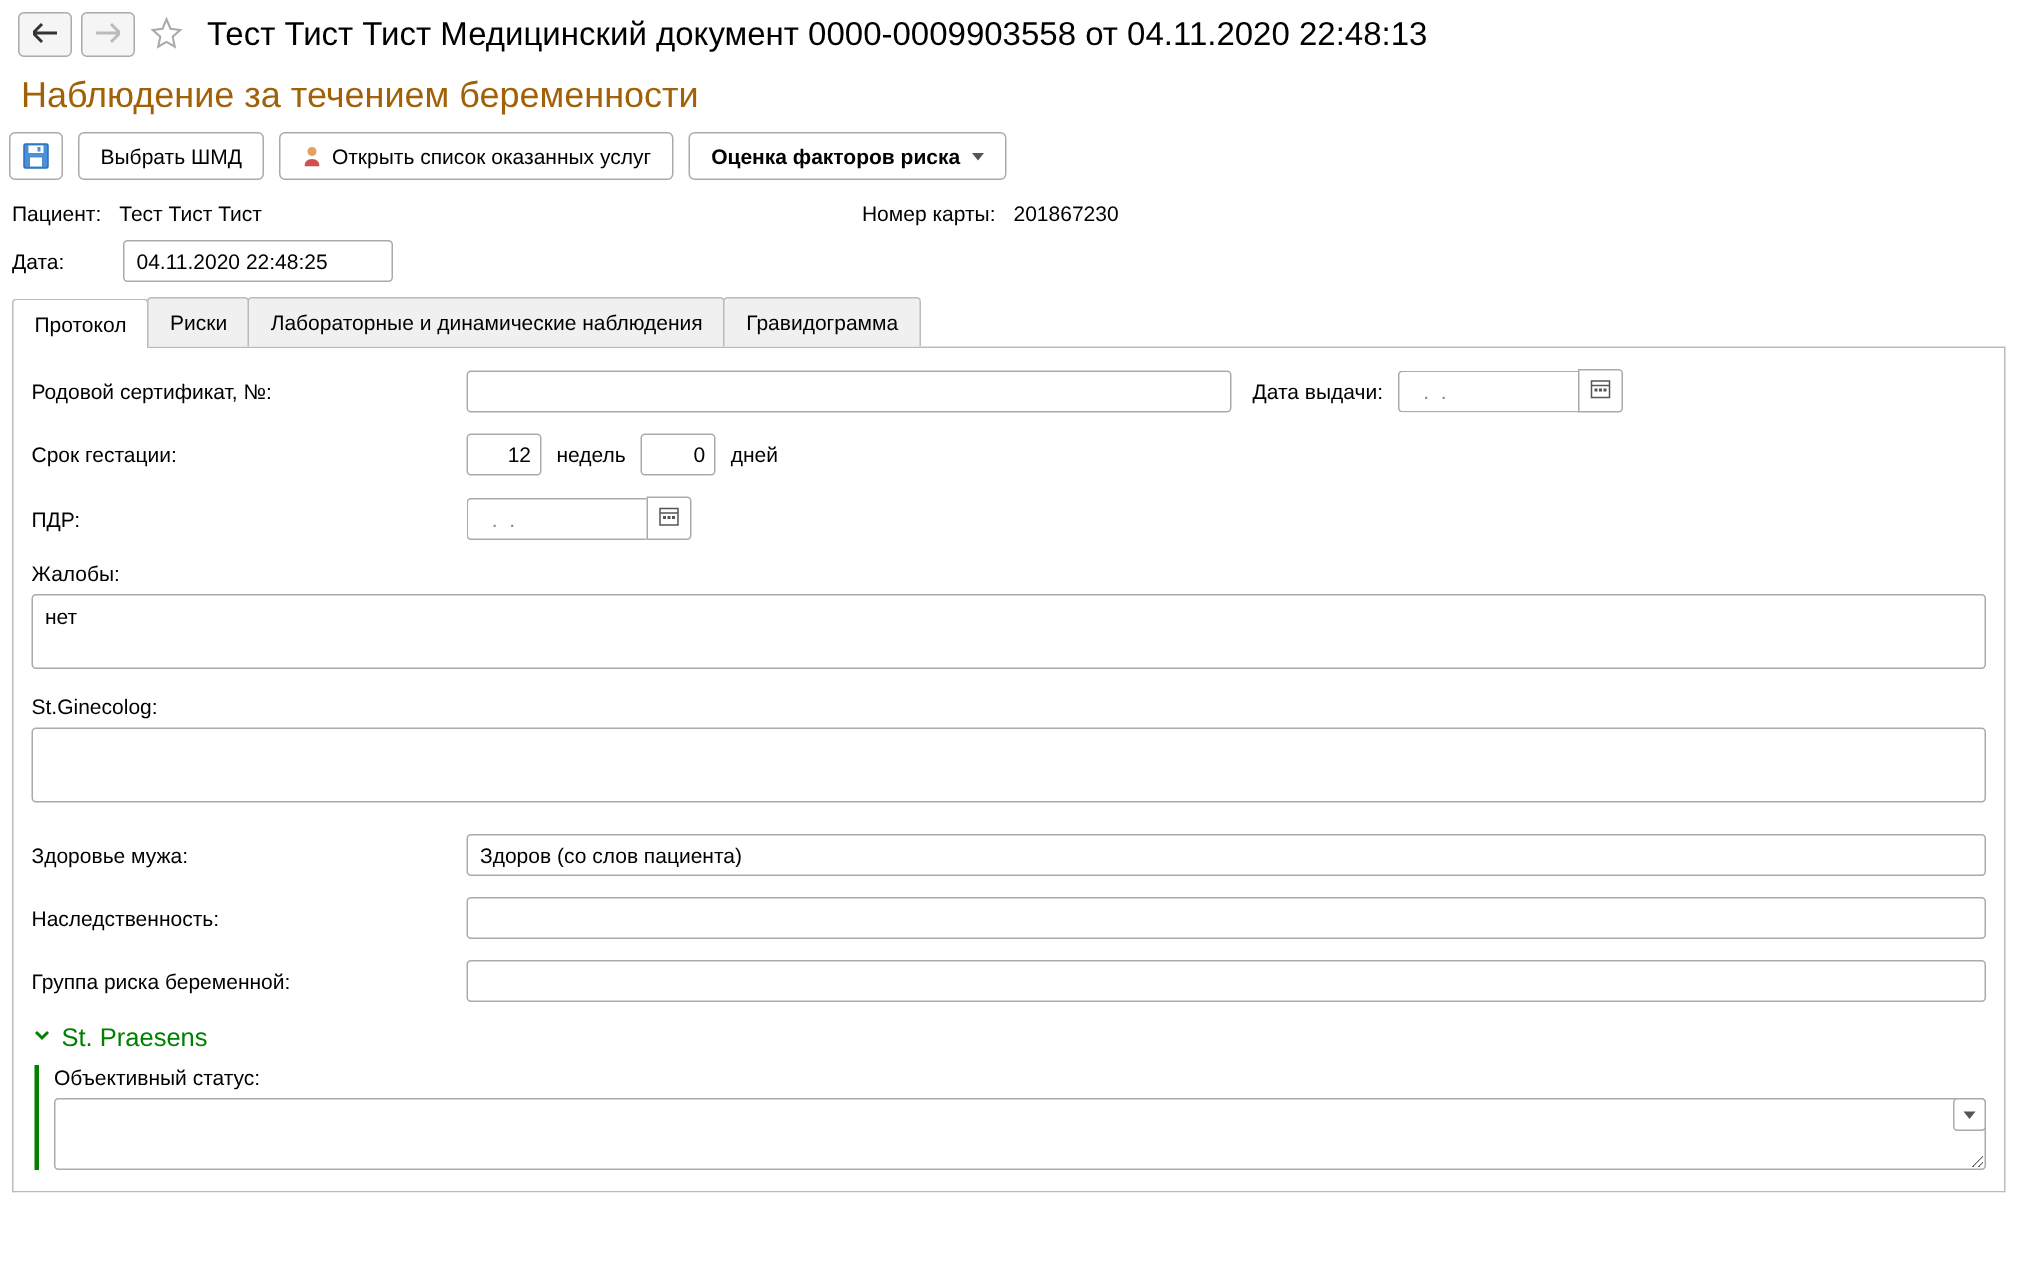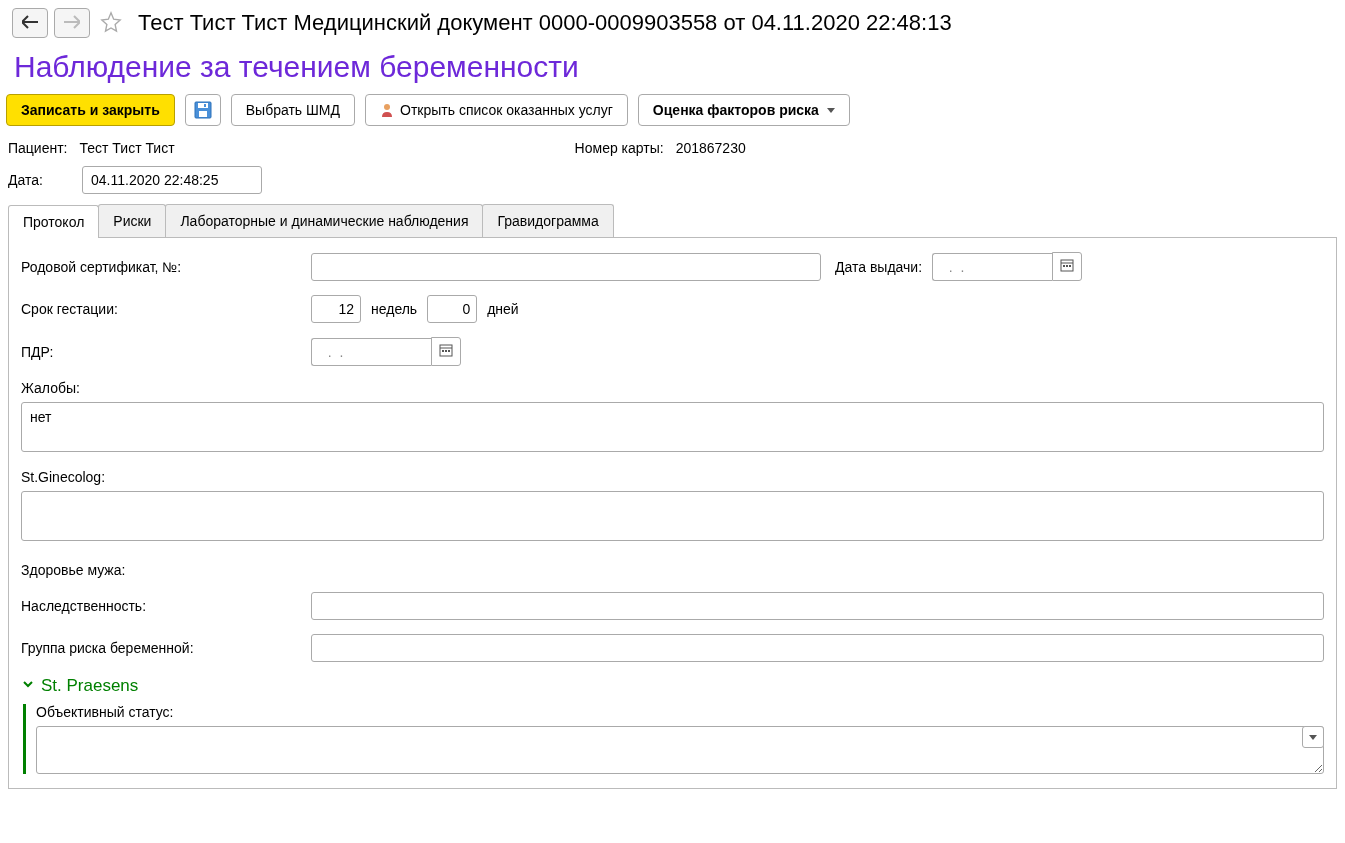--- a/index.html
+++ b/index.html
@@ -1,21 +1,21 @@
 <!DOCTYPE html>
 <html><head>
 <meta charset="utf-8">
 <style>
 * { box-sizing: border-box; margin: 0; padding: 0; }
 body { font-family: Arial, sans-serif; font-size: 14px; background: #fff; color: #000; }
 .header-bar { display: flex; align-items: center; padding: 8px 12px; gap: 6px; }
 .nav-btn { width: 36px; height: 30px; border: 1px solid #aaa; border-radius: 4px; background: #f5f5f5; display: flex; align-items: center; justify-content: center; cursor: pointer; }
 .star-btn { width: 30px; height: 30px; display: flex; align-items: center; justify-content: center; cursor: pointer; }
 .page-title { font-size: 22px; font-weight: normal; margin-left: 6px; }
-.subtitle { font-size: 30px; color: #6d28d9; padding: 4px 14px 10px; }
+.subtitle { font-size: 24px; color: #a16207; padding: 4px 14px 10px; }
 .toolbar { display: flex; gap: 10px; padding: 0 6px 14px; align-items: center; }
 .btn { padding: 7px 14px; border: 1px solid #aaa; border-radius: 4px; background: #fff; font-size: 14px; cursor: pointer; display: flex; align-items: center; gap: 6px; }
 .btn-primary { background: #ffe000; border: 1px solid #b8a000; font-weight: bold; padding: 7px 14px; }
 .btn-highlighted { border: 3px solid #e00000; border-radius: 4px; }
 .btn-icon-only { padding: 6px 8px; }
 .btn-dropdown { display: flex; align-items: center; gap: 8px; font-weight: bold; }
 .caret-down { width: 0; height: 0; border-left: 4px solid transparent; border-right: 4px solid transparent; border-top: 5px solid #555; }
 .disk-icon svg, .check-icon svg, .user-icon svg { display: block; }
 .form-area { padding: 0 8px; }
 .inline-row { display: flex; align-items: center; gap: 8px; margin-bottom: 10px; }
@@ -65,21 +65,20 @@
           <path d="M12 2l2.9 6.9L22 9.8l-5.5 4.9L18 22l-6-3.5L6 22l1.5-7.3L2 9.8l7.1-0.9z" fill="none" stroke="#aaa" stroke-width="1.5"></path>
         </svg>
     </span>
   </div>
   <div class="page-title">Тест Тист Тист Медицинский документ 0000-0009903558 от 04.11.2020 22:48:13</div>
 </div>
 
 <div class="subtitle">Наблюдение за течением беременности</div>
 
 <div class="toolbar">
-  <button class="btn btn-primary">Записать и закрыть</button>
   <button class="btn btn-icon-only">
     <span class="disk-icon">
       <svg width="18" height="18" viewBox="0 0 18 18">
           <rect x="1" y="1" width="16" height="16" rx="1" fill="#4a90d9" stroke="#2a70b9"></rect>
           <rect x="4" y="2" width="10" height="5" fill="#fff"></rect>
           <rect x="5" y="10" width="8" height="6" fill="#fff"></rect>
           <rect x="10" y="3" width="2" height="3" fill="#4a90d9"></rect>
         </svg>
     </span>
   </button>
@@ -170,20 +169,21 @@
     </div>
 
     <div style="margin-bottom:6px;">Жалобы:</div>
     <textarea class="textarea" style="">нет</textarea>
 
     <div style="margin:14px 0 6px;">St.Ginecolog:</div>
     <textarea class="textarea" style=""></textarea>
 
     <div class="form-row" style="margin-top:18px;">
       <div class="form-label">Здоровье мужа:</div>
+      <input class="form-input-full" value="Здоров (со слов пациента)" style="">
     </div>
 
     <div class="form-row">
       <div class="form-label">Наследственность:</div>
       <input class="form-input-full" value="" style="">
     </div>
 
     <div class="form-row">
       <div class="form-label">Группа риска беременной:</div>
       <input class="form-input-full" value="" style="">

